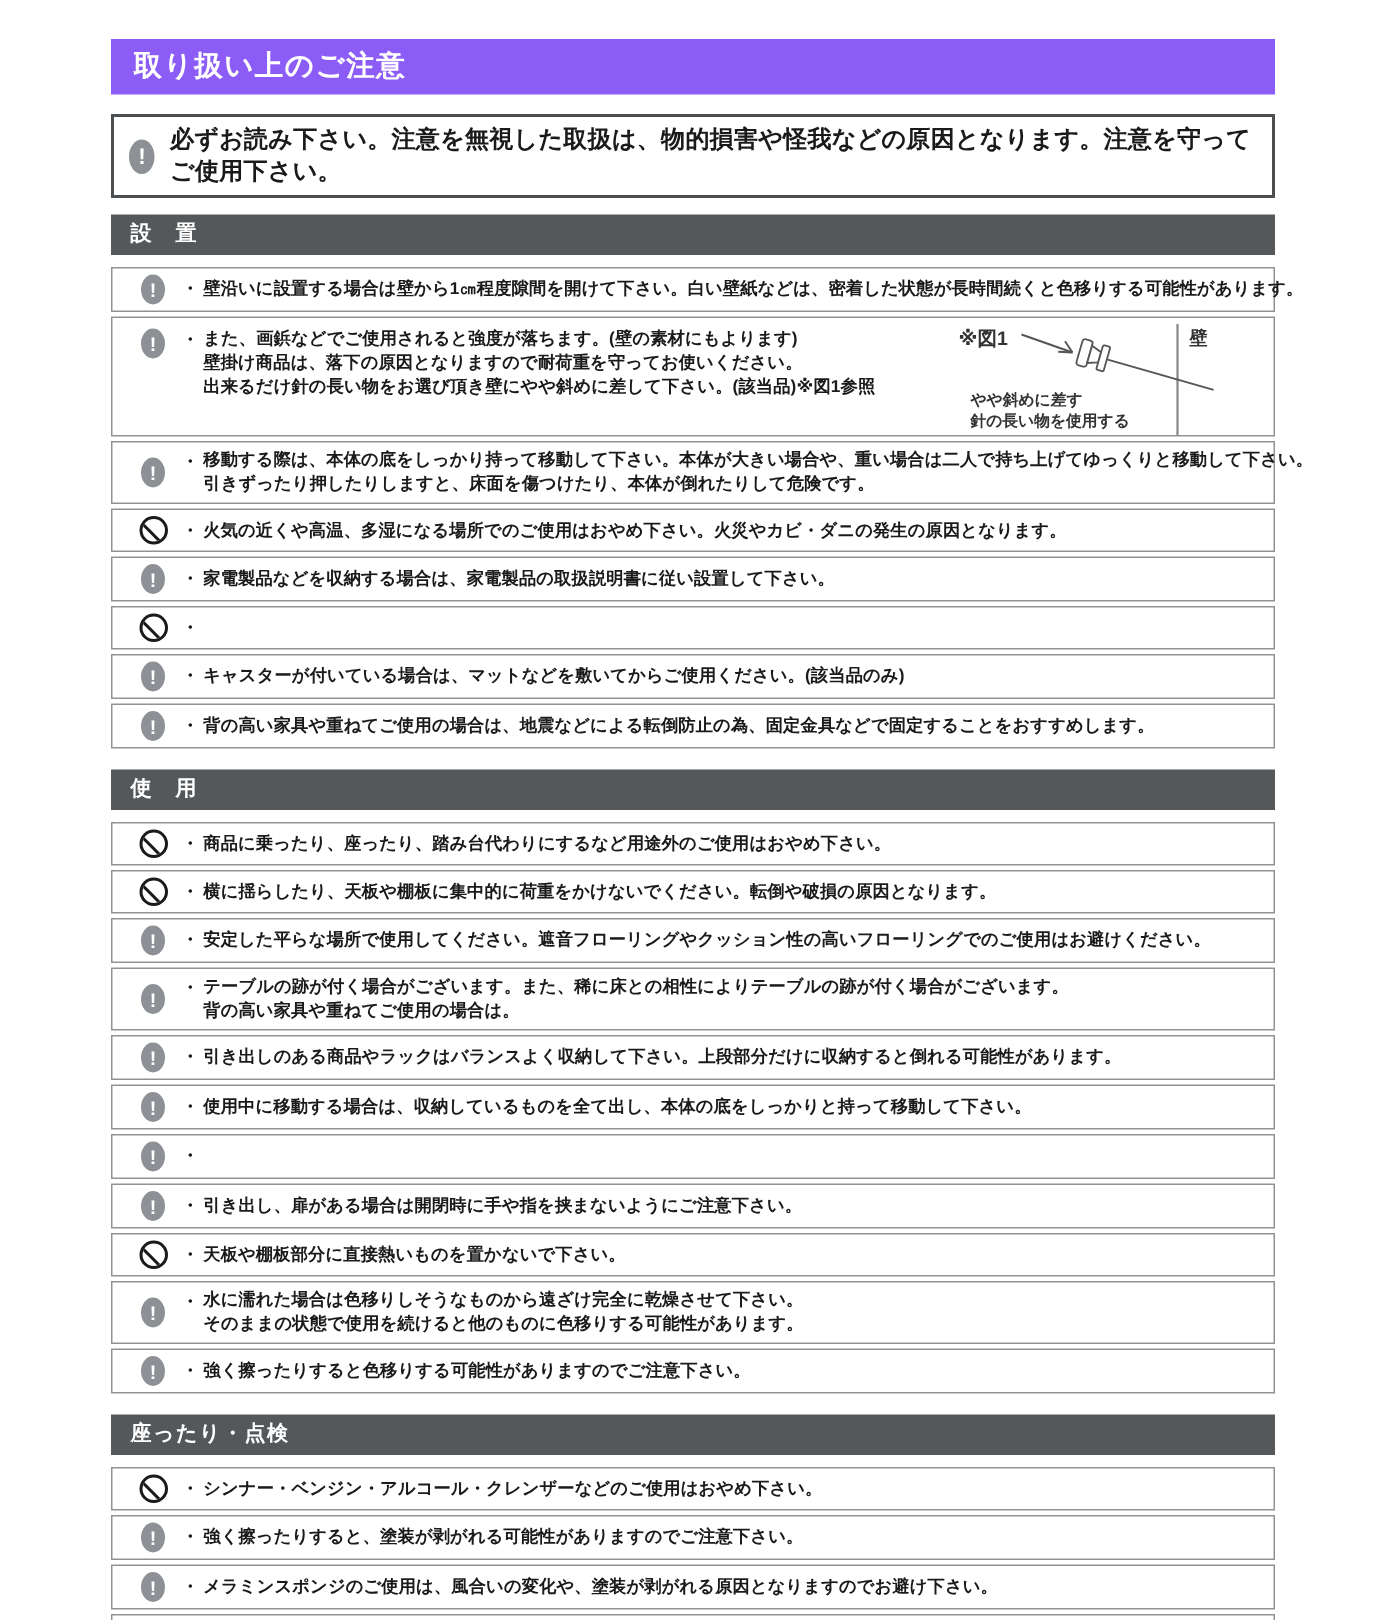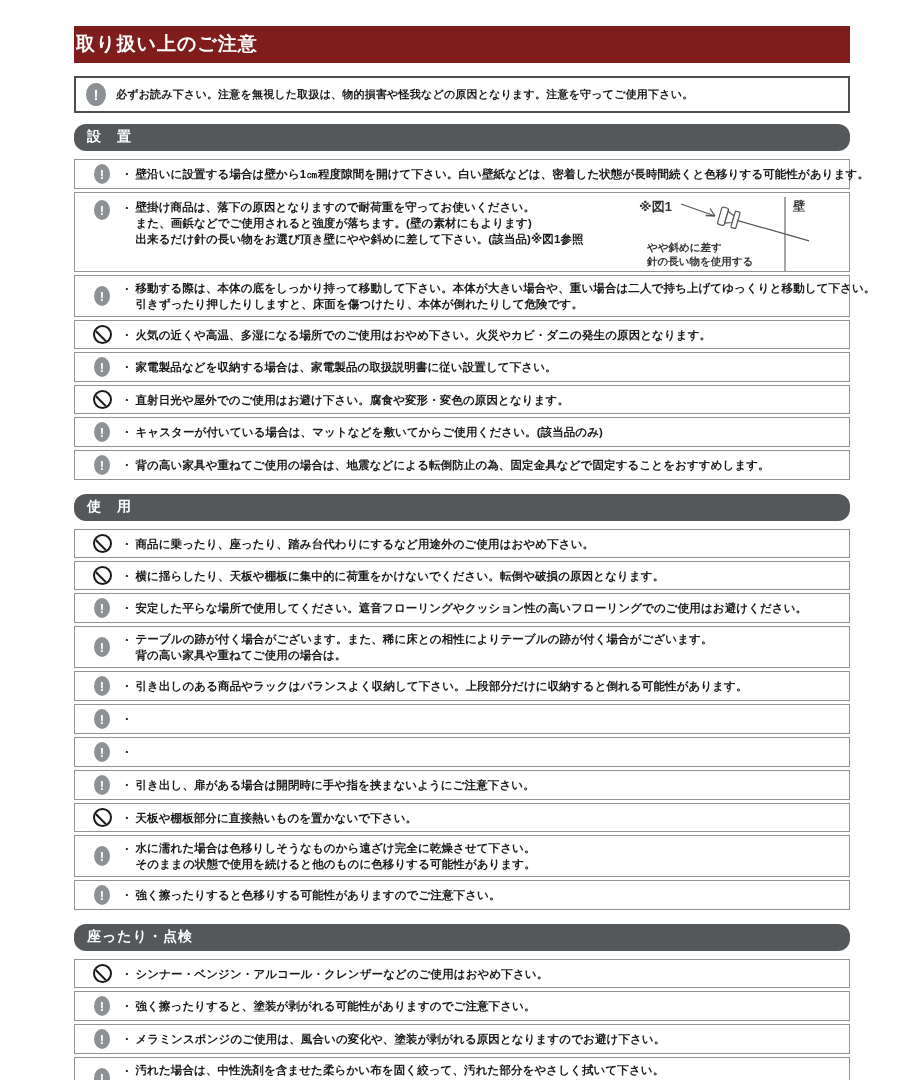--- a/index.html
+++ b/index.html
@@ -6,42 +6,41 @@
   html,body { background:#ffffff; }
   body {
     width:924px; height:1080px; overflow:hidden;
     font-family:"Liberation Sans","DejaVu Sans",sans-serif;
     color:#1a1a1a;
   }
   .page { padding:26px 74px 0 74px; }
 
   
   .title-bar {
-    background:#7f1d1d; color:#ffffff;
+    background:#8b5cf6; color:#ffffff;
     font-size:19px; font-weight:bold;
-    padding:5px 13px 6px 2px; letter-spacing:1px;
+    padding:5px 13px 6px 15px; letter-spacing:1px;
     margin-bottom:13px;
   }
 
   
   .notice-box {
     border:2px solid #4b4f52;
     display:flex; align-items:center; gap:10px;
     padding:5px 10px; margin-bottom:11px;
   }
   .notice-box .ic-warn { width:20px; height:23px; font-size:15px; }
-  .notice-text { font-weight:bold; font-size:11px; letter-spacing:.2px; }
+  .notice-text { font-weight:bold; font-size:16px; letter-spacing:.2px; }
 
   
   .section-bar {
     background:#54585b; color:#ffffff;
     font-size:14px; font-weight:bold;
     padding:4px 13px 5px 13px; letter-spacing:1px;
     margin:14px 0 8px 0;
-    border-radius:12px;
   }
   .section-bar:first-child { margin-top:0; }
 
   
   .row {
     position:relative;
     border:1px solid #8f9396;
     background:#ffffff;
     display:flex; align-items:center;
     padding:4px 8px 4px 10px;
@@ -98,22 +97,22 @@
     <div class="lines">
             <div class="line">壁沿いに設置する場合は壁から1㎝程度隙間を開けて下さい。白い壁紙などは、密着した状態が長時間続くと色移りする可能性があります。</div>
           </div>
   </div>
         <div class="row multi has-diagram">
     <span class="icwrap">
             <span class="ic ic-warn">!</span>
           </span>
     <span class="bullet">・</span>
     <div class="lines">
+            <div class="line">また、画鋲などでご使用されると強度が落ちます。(壁の素材にもよります)</div>
             <div class="line">壁掛け商品は、落下の原因となりますので耐荷重を守ってお使いください。</div>
-            <div class="line">また、画鋲などでご使用されると強度が落ちます。(壁の素材にもよります)</div>
             <div class="line">出来るだけ針の長い物をお選び頂き壁にやや斜めに差して下さい。(該当品)※図1参照</div>
           </div>
   <div class="diagram">
     <svg viewBox="0 0 208 78" xmlns="http://www.w3.org/2000/svg">
       <text x="4" y="16" font-size="13">※図1</text>
       <g stroke="#555" stroke-width="1.3" fill="none">
         <path d="M46,9 L80,21"></path>
         <path d="M80,21 L70.5,20.5 M80,21 L75,13.5"></path>
       </g>
       <line x1="150" y1="2" x2="150" y2="76" stroke="#888" stroke-width="1.5"></line>
@@ -155,23 +154,20 @@
     <span class="bullet">・</span>
     <div class="lines">
             <div class="line">家電製品などを収納する場合は、家電製品の取扱説明書に従い設置して下さい。</div>
           </div>
   </div>
         <div class="row">
     <span class="icwrap">
             <span class="ic ic-no"></span>
           </span>
     <span class="bullet">・</span>
-    <div class="lines">
-            <div class="line">直射日光や屋外でのご使用はお避け下さい。腐食や変形・変色の原因となります。</div>
-          </div>
   </div>
         <div class="row">
     <span class="icwrap">
             <span class="ic ic-warn">!</span>
           </span>
     <span class="bullet">・</span>
     <div class="lines">
             <div class="line">キャスターが付いている場合は、マットなどを敷いてからご使用ください。(該当品のみ)</div>
           </div>
   </div>
@@ -231,20 +227,23 @@
     <span class="bullet">・</span>
     <div class="lines">
             <div class="line">引き出しのある商品やラックはバランスよく収納して下さい。上段部分だけに収納すると倒れる可能性があります。</div>
           </div>
   </div>
         <div class="row">
     <span class="icwrap">
             <span class="ic ic-warn">!</span>
           </span>
     <span class="bullet">・</span>
+    <div class="lines">
+            <div class="line">使用中に移動する場合は、収納しているものを全て出し、本体の底をしっかりと持って移動して下さい。</div>
+          </div>
   </div>
         <div class="row">
     <span class="icwrap">
             <span class="ic ic-warn">!</span>
           </span>
     <span class="bullet">・</span>
   </div>
         <div class="row">
     <span class="icwrap">
             <span class="ic ic-warn">!</span>

